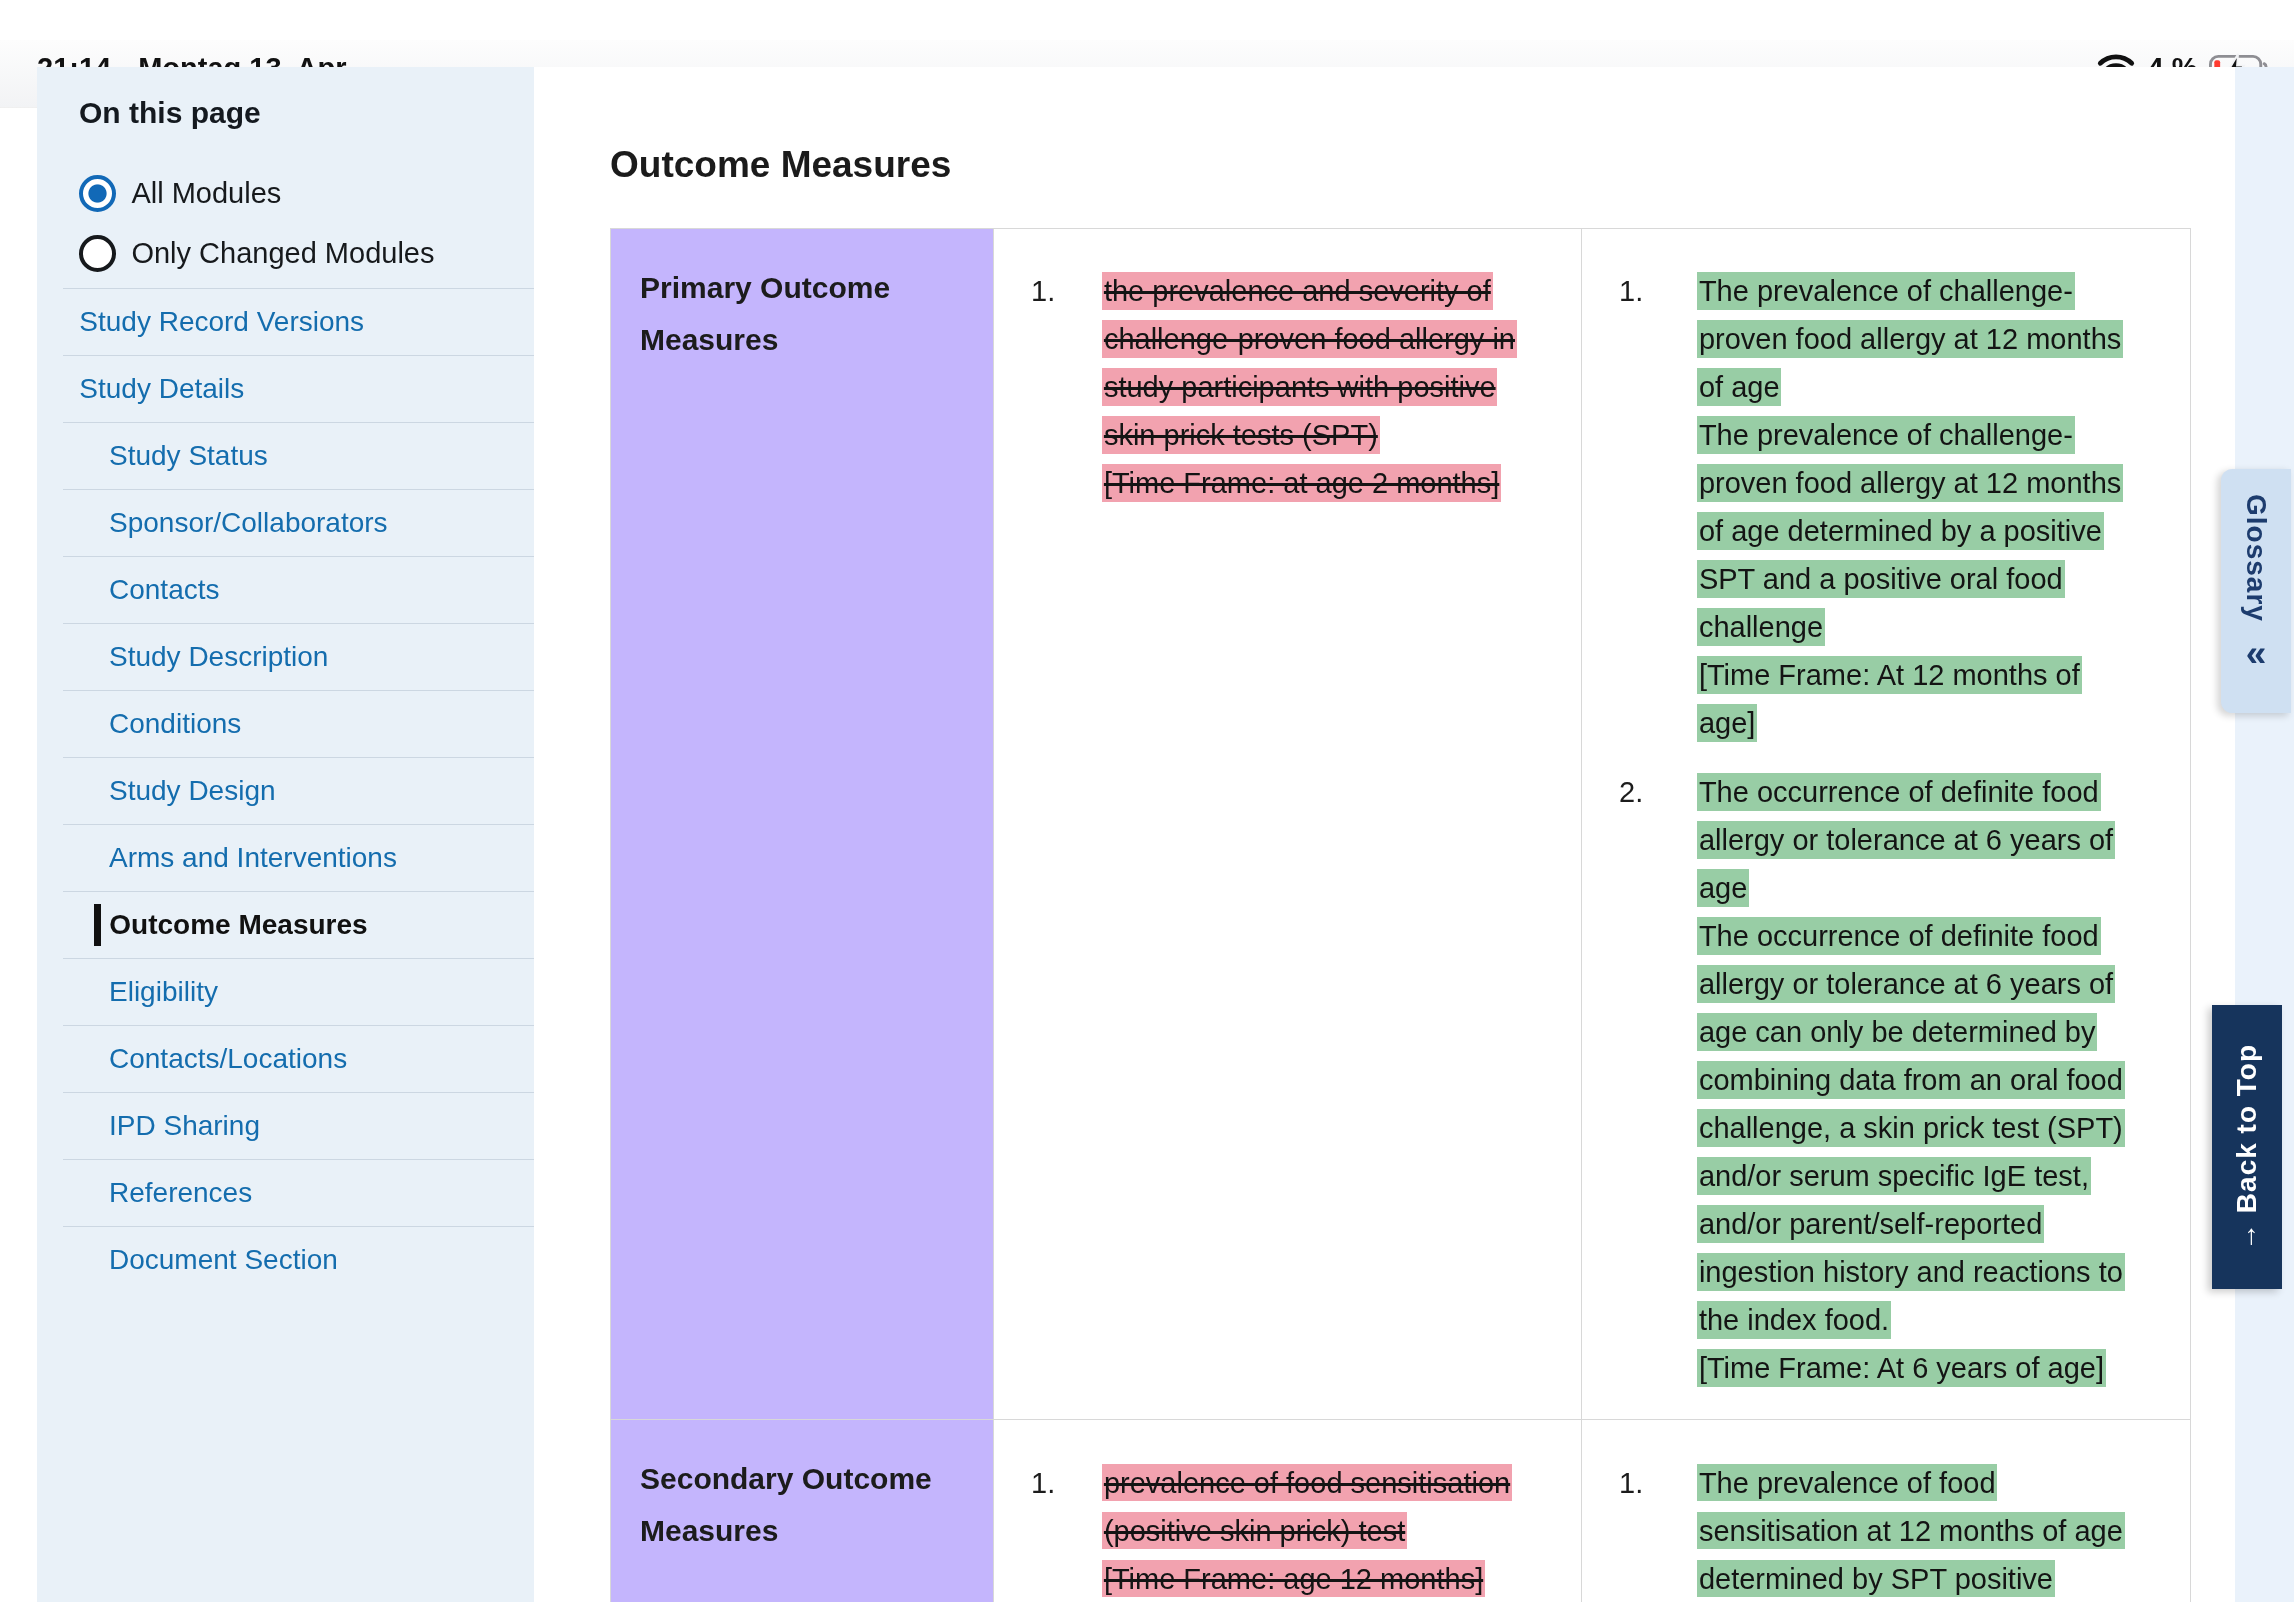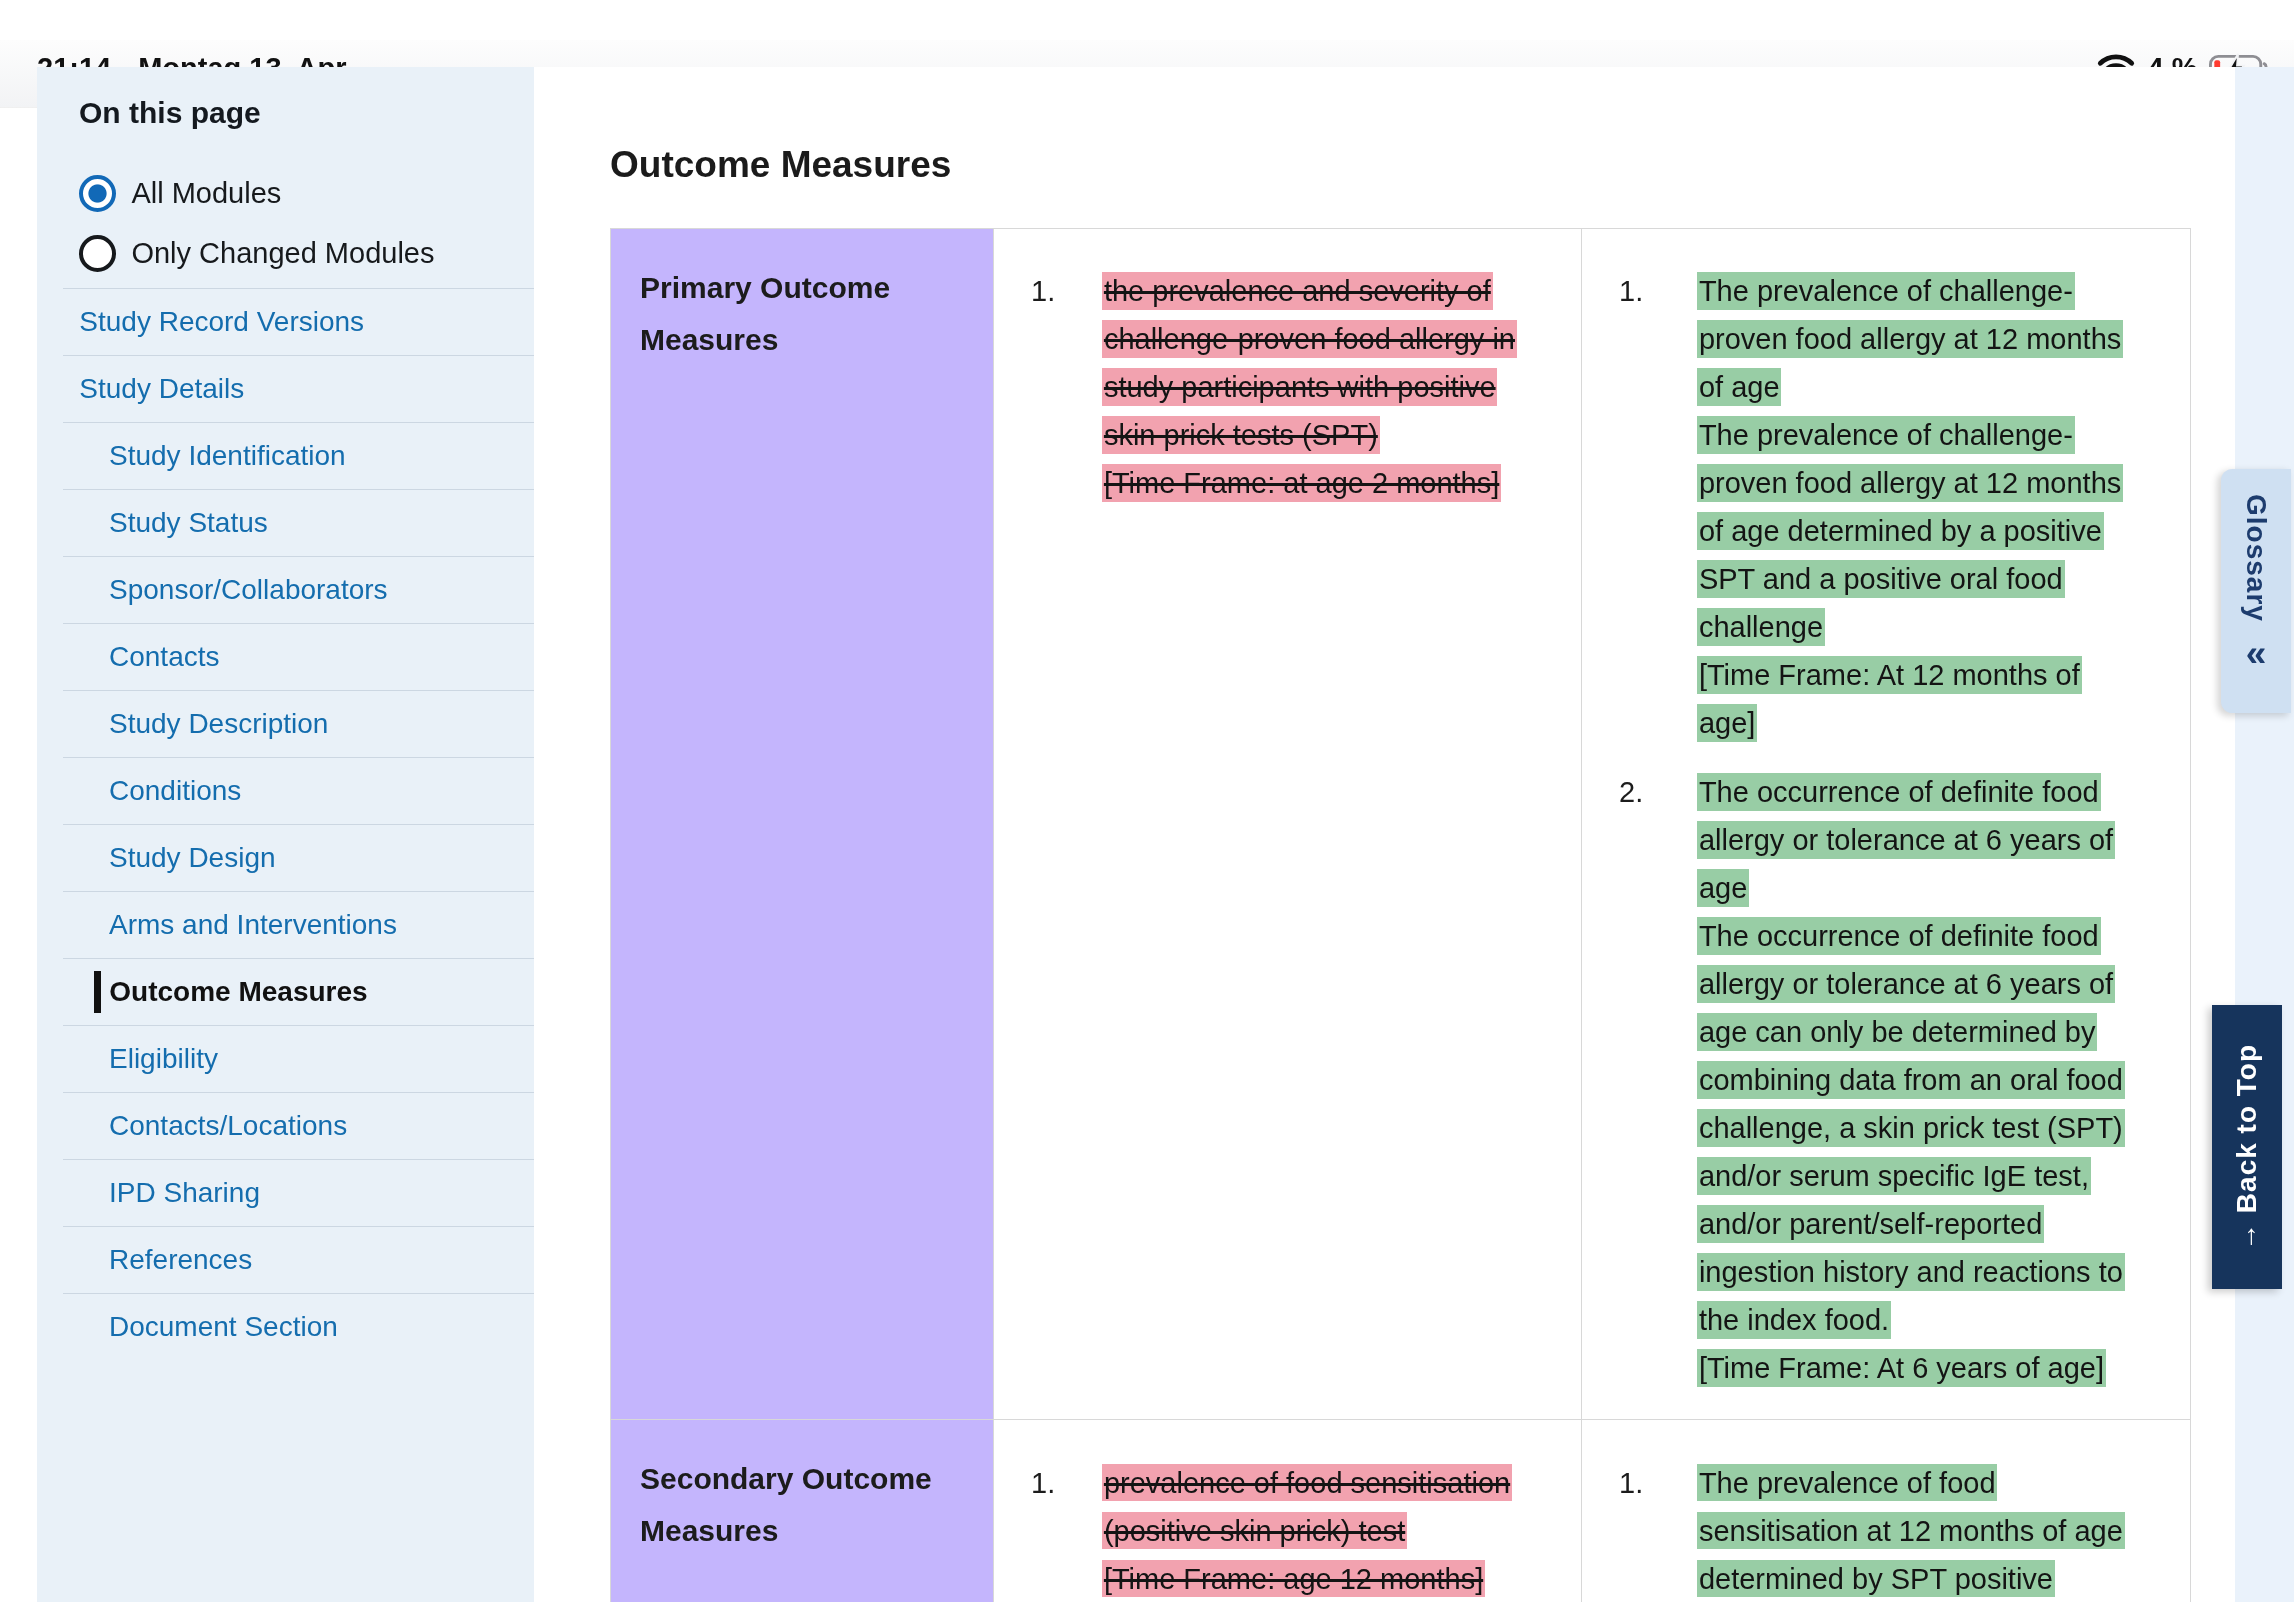--- a/index.html
+++ b/index.html
@@ -155,23 +155,20 @@
     </div>
 
     <nav class="side-nav">
       <div class="nav-item l1">
           <span>Study Record Versions</span>
         </div>
       <div class="nav-item l1">
           <span>Study Details</span>
         </div>
       <div class="nav-item l2">
-          <span>Study Identification</span>
-        </div>
-      <div class="nav-item l2">
           <span>Study Status</span>
         </div>
       <div class="nav-item l2">
           <span>Sponsor/Collaborators</span>
         </div>
       <div class="nav-item l2">
           <span>Contacts</span>
         </div>
       <div class="nav-item l2">
           <span>Study Description</span>

